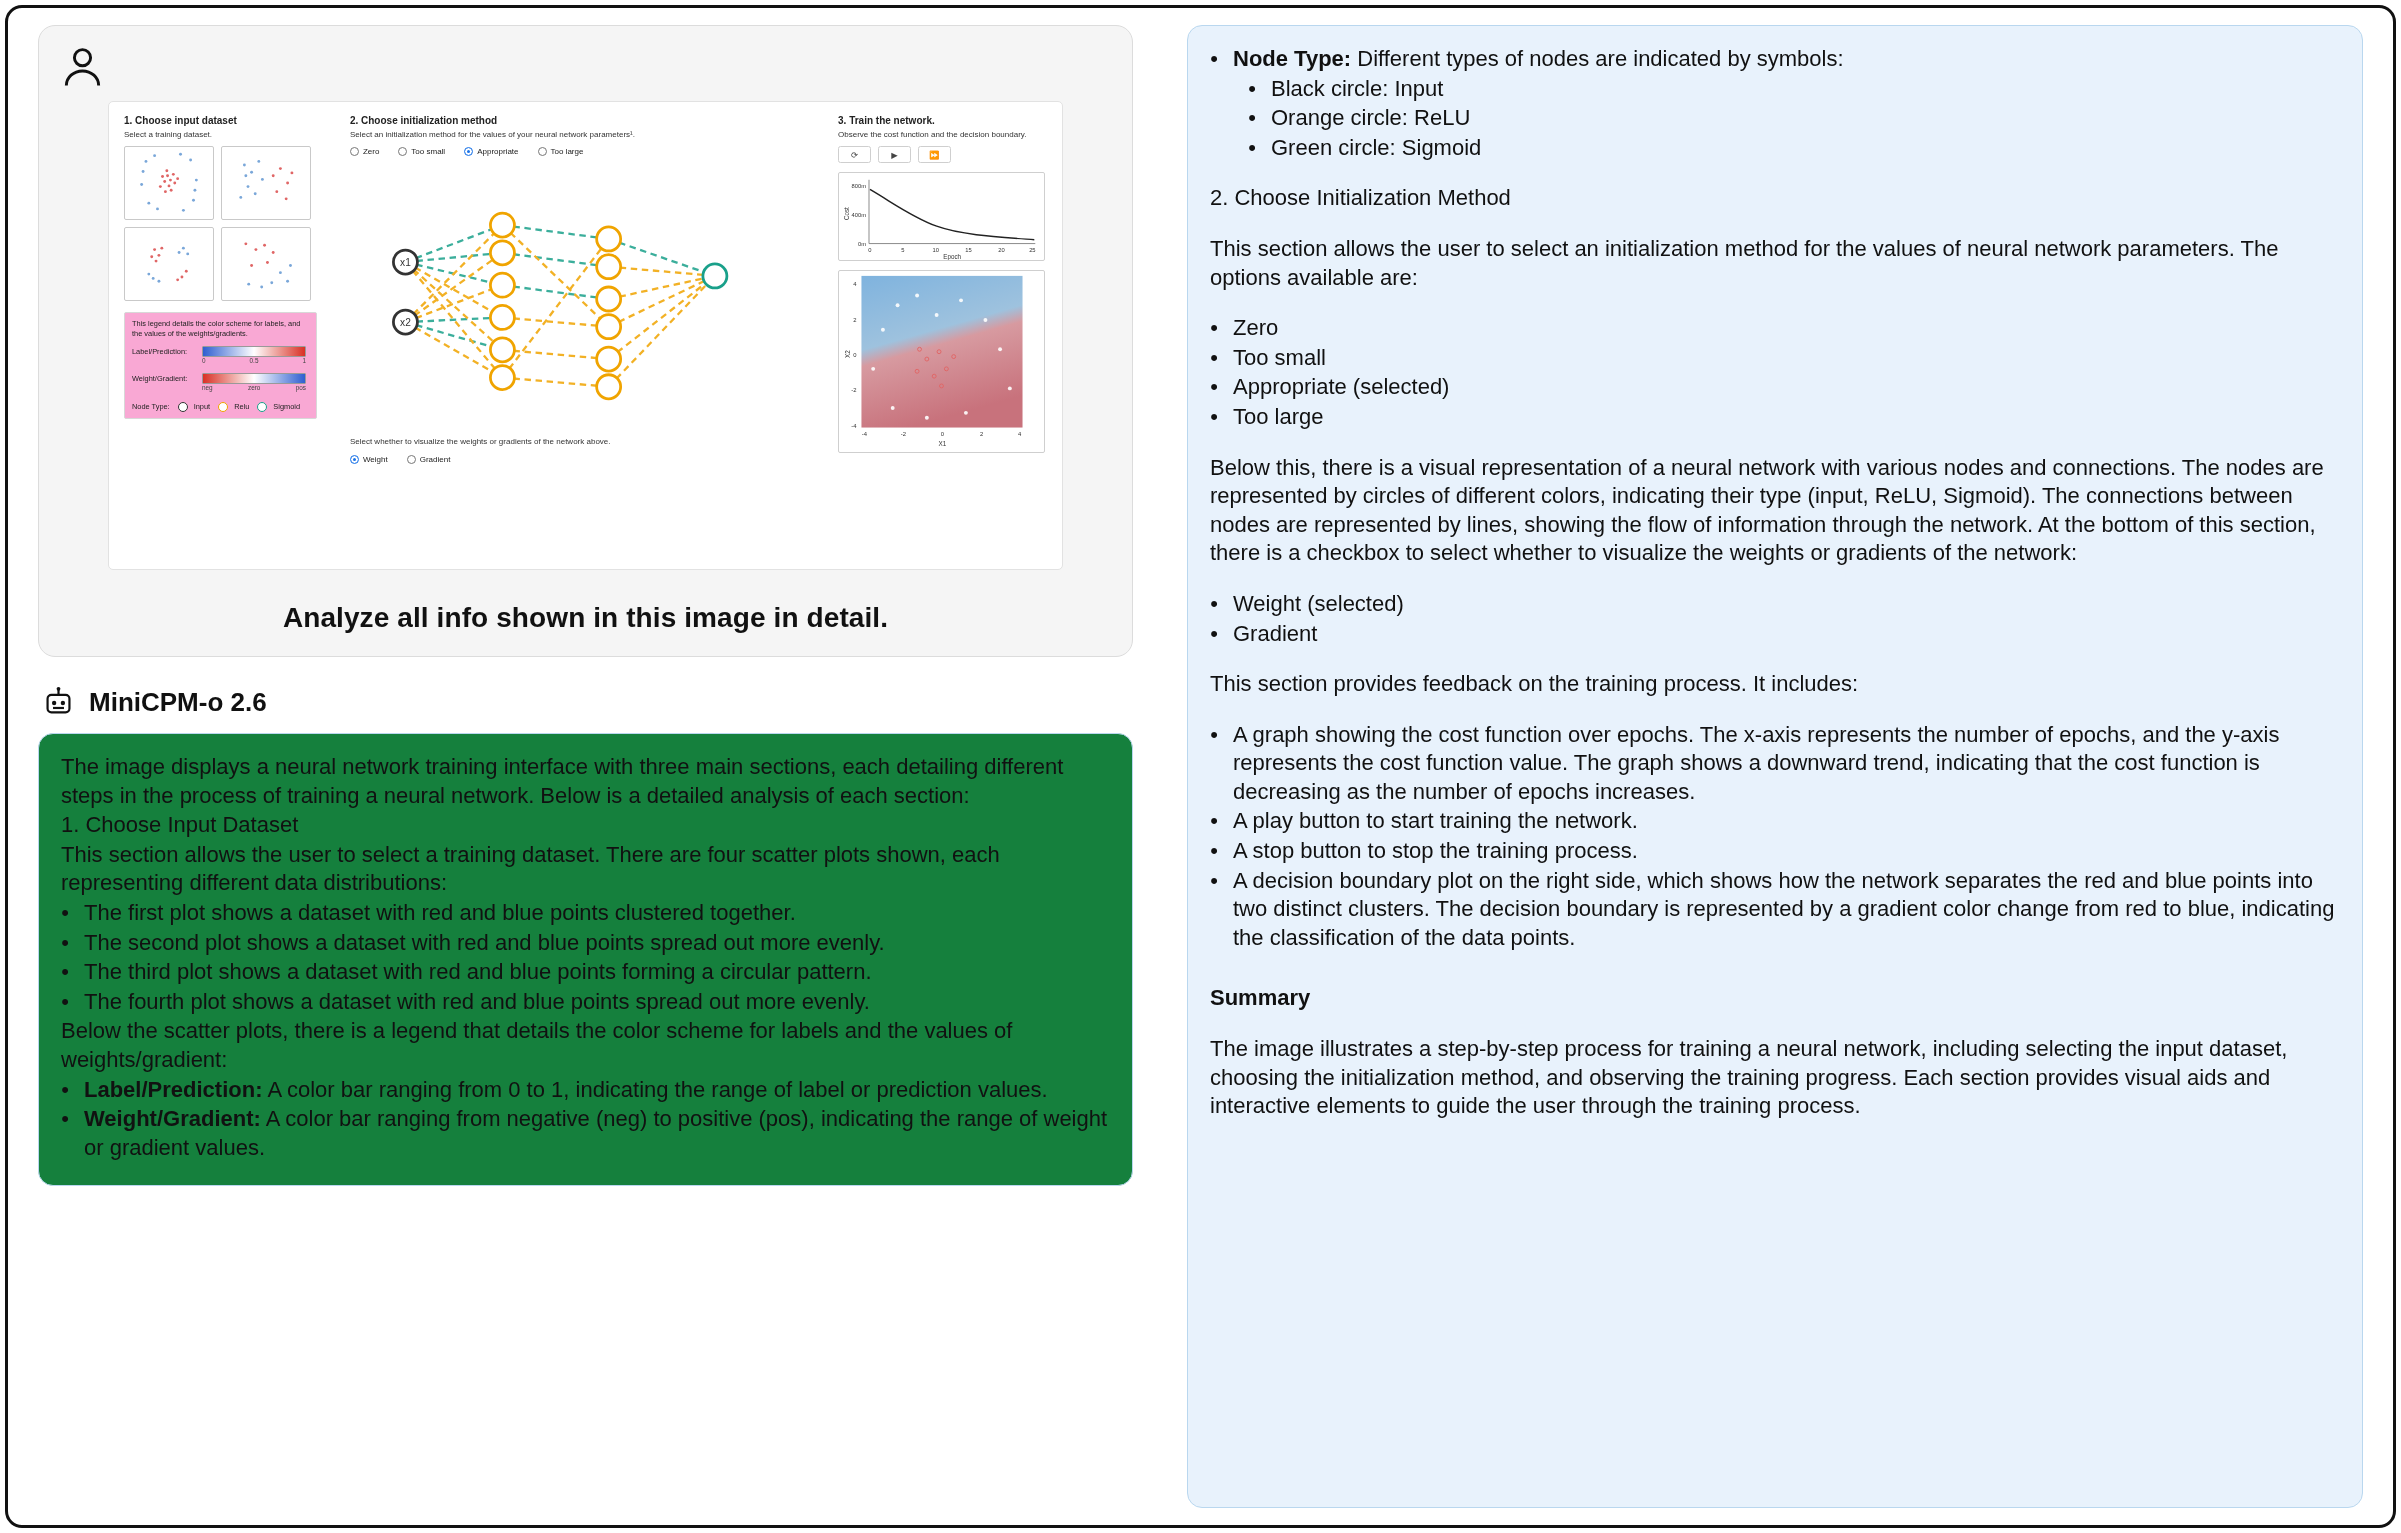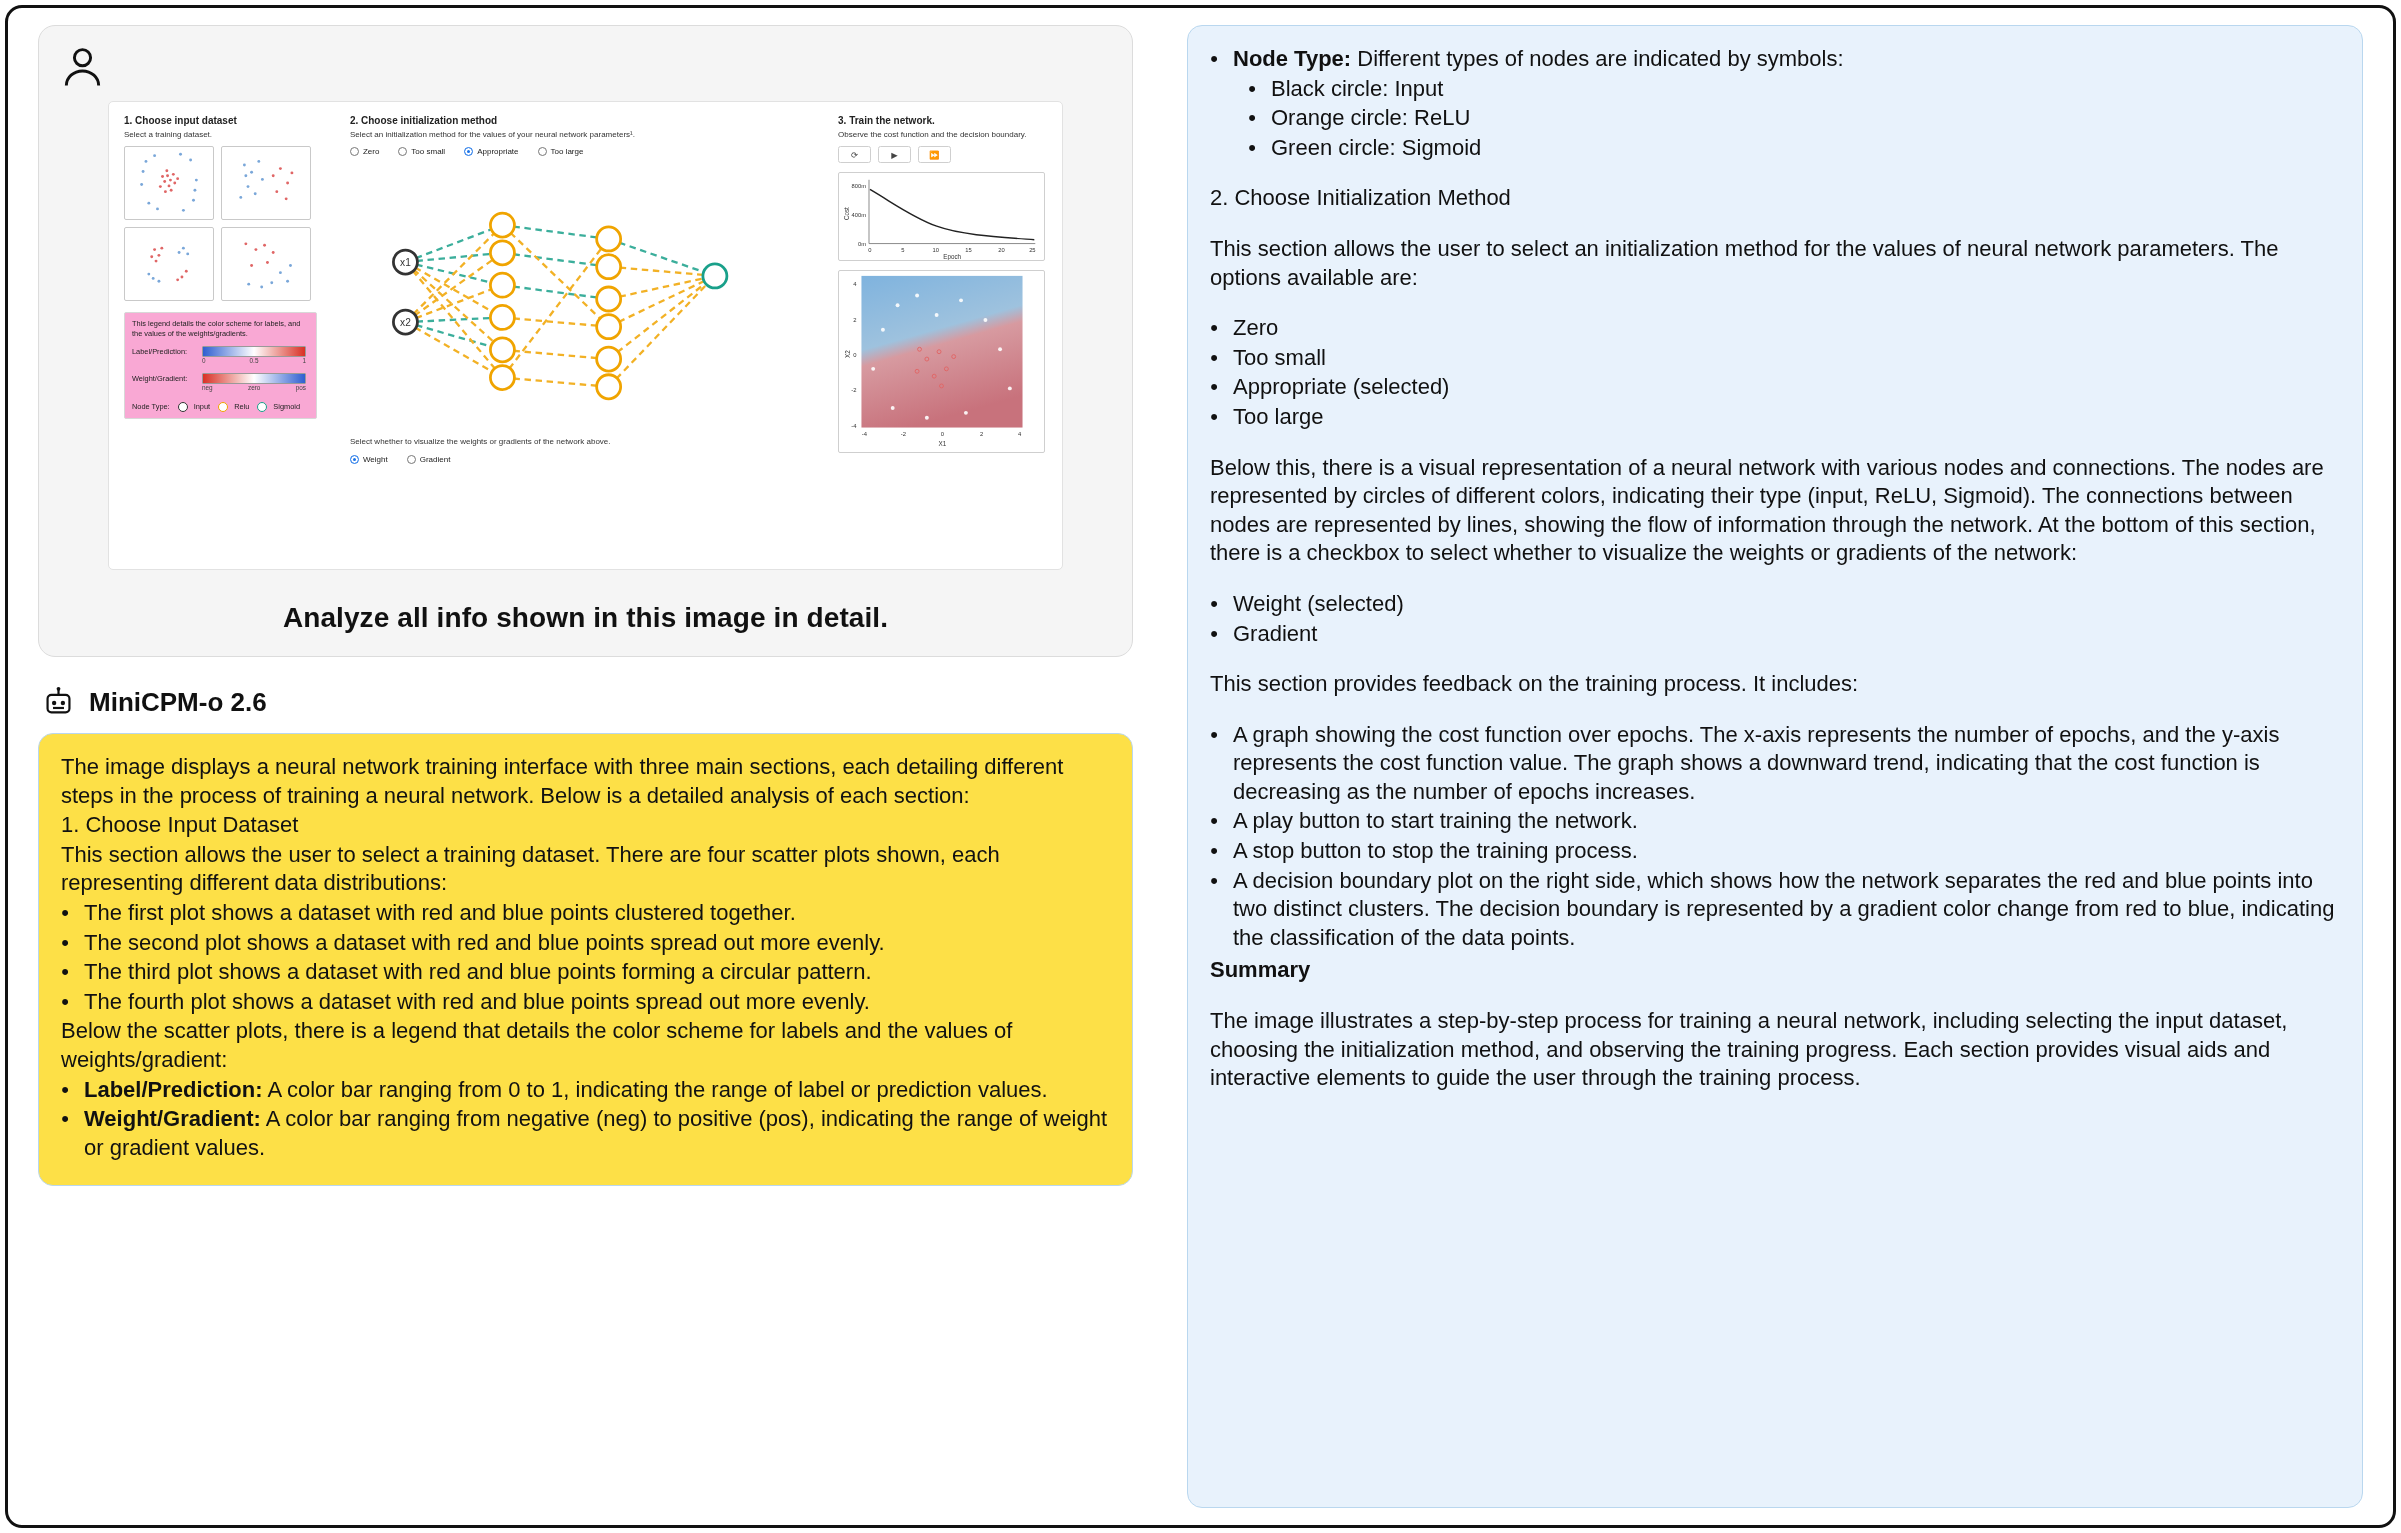--- a/index.html
+++ b/index.html
@@ -94,21 +94,21 @@
   .cost-plot { width: 207px; height: 89px; border:1px solid #cfcfcf; border-radius:2px; background:#fff; position:relative;}
   .bound-plot { width: 207px; height: 183px; margin-top:9px; border:1px solid #cfcfcf; border-radius:2px; position:relative; overflow:hidden;}
 
   
   .assistant-head {
     display:flex; align-items:center; gap: 13px;
     margin: 28px 0 13px 3px;
   }
   .assistant-name { font-size: 26px; font-weight: bold; }
   .bubble {
-    background: #fde047;
+    background: #15803d;
     border: 1.5px solid #b9d7ef;
     border-radius: 15px;
     padding: 19px 22px 22px 22px;
     font-size: 22px;
     line-height: 1.30;
   }
   .bubble p { margin: 0 0 1px 0; }
   .blist { margin: 0; padding: 0; list-style: none; }
   .blist li {
     display: flex; gap: 15px;
@@ -122,21 +122,21 @@
   b { font-weight: bold; }
   .right-bubble {
     background: #e8f2fc;
     border: 1.5px solid #b9d7ef;
     border-radius: 15px;
     padding: 19px 22px 20px 22px;
     font-size: 22px;
     line-height: 1.30;
     height: 100%;
   }
-  .sum-h { font-weight: bold; margin-top: 4px; margin-bottom: 1px; }
+  .sum-h { font-weight: bold; margin-top: 32px; margin-bottom: 1px; }
 </style>
 </head>
 <body>
 
 <div class="frame">
   <div class="cols">
 
     <div class="col-left">
 
       <div class="user-card">

